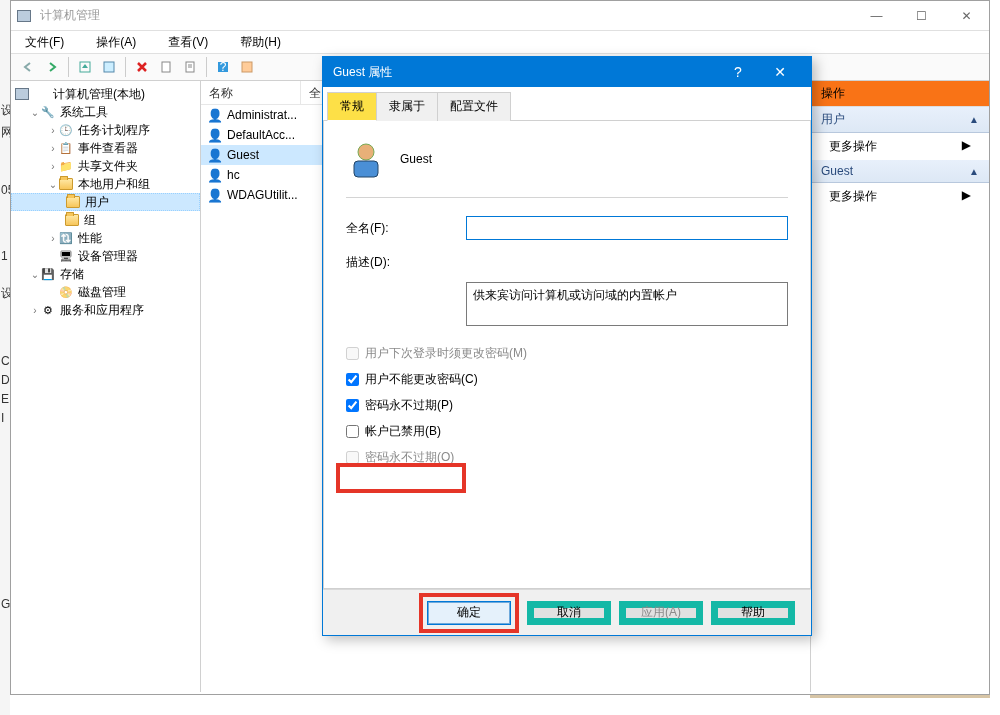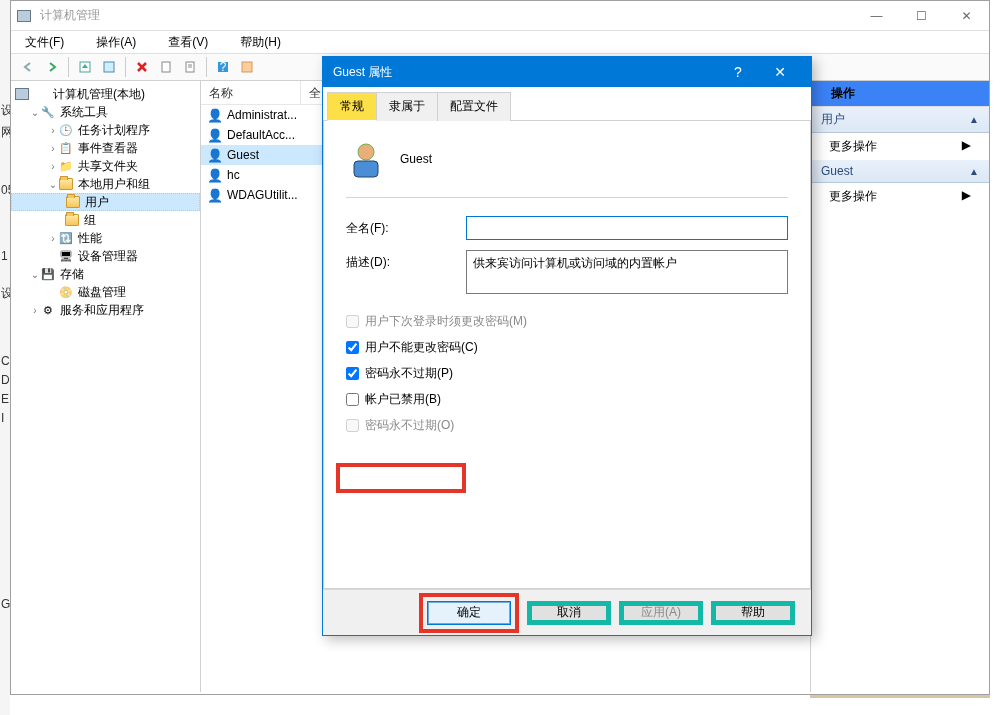--- a/index.html
+++ b/index.html
@@ -39,51 +39,51 @@
 .list-header { display:flex; background:#fff; border-bottom:1px solid #e7e7e7; height:24px; }
 .list-header div { padding: 4px 8px; border-right:1px solid #e7e7e7; color:#333; }
 .col-name { width: 100px; }
 .list-body { flex:1; background:#fff; }
 .list-row { display:flex; align-items:center; padding: 2px 6px; height:20px; }
 .list-row.selected { background: #cce8ff; }
 .list-row .icon { width:16px; height:16px; margin-right:4px; display:inline-flex; align-items:center; justify-content:center; font-size:13px; }
 
 
 .actions-panel { width: 178px; background:#fff; }
-.actions-title { padding: 4px 20px; font-weight:bold; border-bottom:1px solid #ddd; background:#3b82f6; }
+.actions-title { padding: 4px 10px; font-weight:normal; border-bottom:1px solid #ddd; background:#f97316; }
 .actions-sect { padding: 4px 10px; background: linear-gradient(#e8f0fb,#dde8f5); border-bottom: 1px solid #b8c8dd; display:flex; justify-content:space-between; align-items:center; color:#2a4b7c; }
 .actions-sect .tri { font-size:10px; }
 .actions-item { padding: 5px 18px; display:flex; justify-content:space-between; color:#000; }
 
 
 .dialog { position: absolute; left: 322px; top: 56px; width: 490px; height: 580px; background:#f0f0f0; border:1px solid #0078d7; box-shadow: 4px 4px 12px rgba(0,0,0,0.25); display:flex; flex-direction:column; }
 .dlg-title { height: 30px; background:#0078d7; color:#fff; display:flex; align-items:center; padding: 0 10px; }
 .dlg-title .title-txt { font-size:12px; }
 .dlg-title .right { margin-left:auto; display:flex; gap:0; }
 .dlg-title .tb { width:42px; height:30px; display:flex; align-items:center; justify-content:center; color:#fff; font-size:14px; }
 .dlg-tabs { display:flex; background:#fff; border-bottom:1px solid #d0d0d0; padding-left:4px; padding-top:4px; gap:0; }
 .tab { padding: 5px 12px; border:1px solid #d0d0d0; border-bottom:none; background:#f0f0f0; margin-right:-1px; position:relative; top:1px; }
 .tab.active { background:#fde047; border-bottom:1px solid #fff; z-index:2; }
 
 .dlg-body { flex:1; background:#fff; padding: 18px 22px 10px 22px; position:relative; border:1px solid #d0d0d0; border-top:none; margin:0; }
 .dlg-footer { height: 46px; background:#f0f0f0; display:flex; align-items:center; justify-content:flex-end; padding-right: 16px; gap: 8px; border-top: 1px solid #d9d9d9; }
-.dlg-btn { width: 84px; height: 24px; background:#e1e1e1; border:5px solid #14b8a6; display:flex; align-items:center; justify-content:center; }
+.dlg-btn { width: 84px; height: 24px; background:#e1e1e1; border:7px solid #14b8a6; display:flex; align-items:center; justify-content:center; }
 .dlg-btn.default { background:#e5f1fb; border:1px solid #0078d7; box-shadow: inset 0 0 0 1px #6ea9db; }
 .dlg-btn.disabled { color:#8a8a8a; }
 
 .user-head { display:flex; align-items:center; gap:14px; margin-bottom: 18px; }
 .user-head .uicon { width:40px; height:40px; display:flex; align-items:center; justify-content:center; font-size:28px; }
 .user-head .uname { font-size:12px; }
 .hr { border:0; border-top:1px solid #d4d4d4; margin-bottom: 18px; }
 
 .field-row { display:flex; align-items:flex-start; margin-bottom: 10px; }
 .field-row label { width: 120px; padding-top:4px; }
 .field-row input[type=text] { flex:1; height:24px; border:1px solid #7a7a7a; padding:0 6px; background:#fff; }
 .field-row input.focus { border:1px solid #0078d7; }
-.field-row textarea { flex:1; height:44px; border:1px solid #7a7a7a; padding:4px 6px; resize:none; font-family:inherit; }
+.field-row textarea { flex:1; height:44px; border:1px solid #7a7a7a; padding:4px 6px; resize:none; font-family:inherit;margin-top:32px; }
 
 .checks { margin-top: 14px; }
 .check-row { display:flex; align-items:center; height: 26px; }
 .check-row input { margin-right: 6px; }
 .check-row.disabled { color: #8a8a8a; }
 
 
 .redbox1 { position:absolute; border:4px solid #e53528; }
 .redbox-ok-wrap { display:inline-flex; padding:4px; border:4px solid #e53528;justify-content:flex-end; }
 

